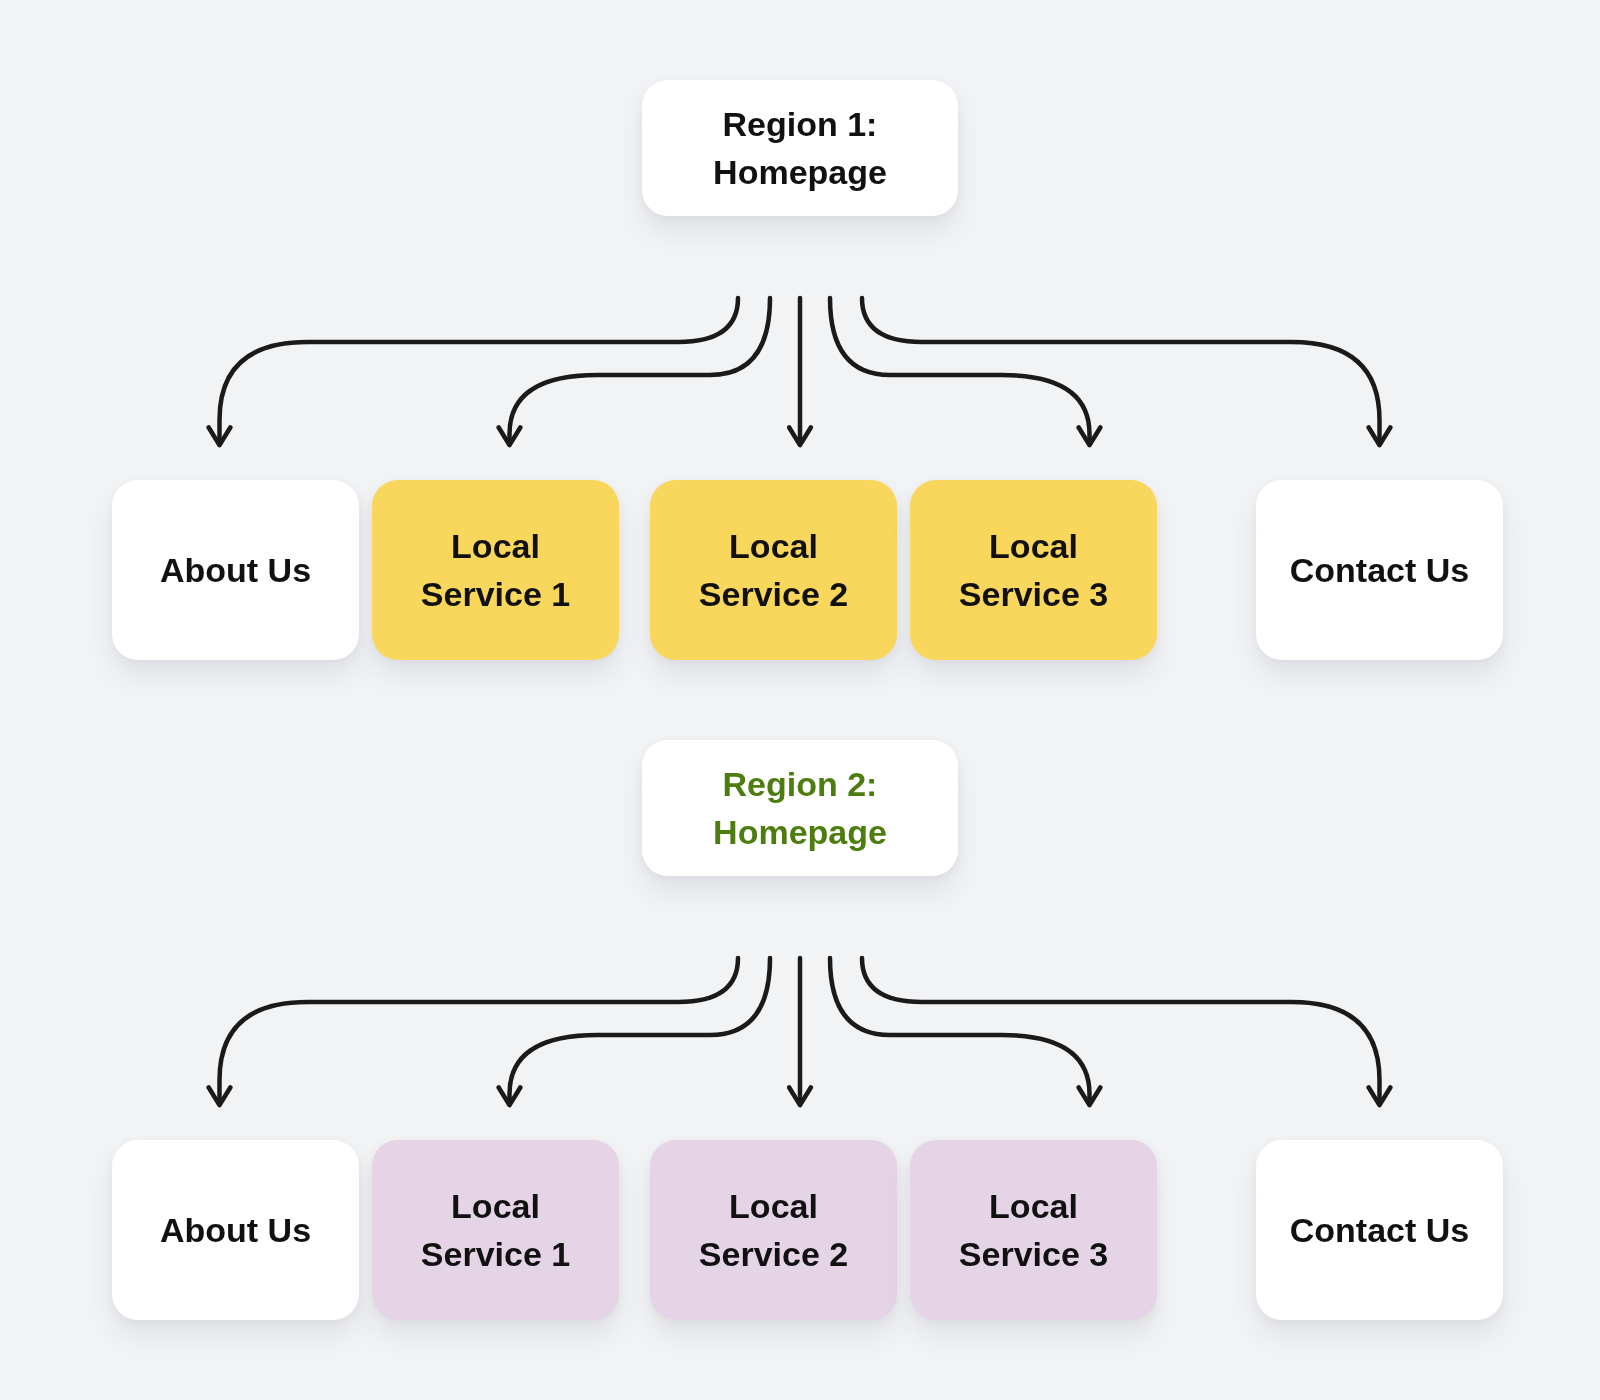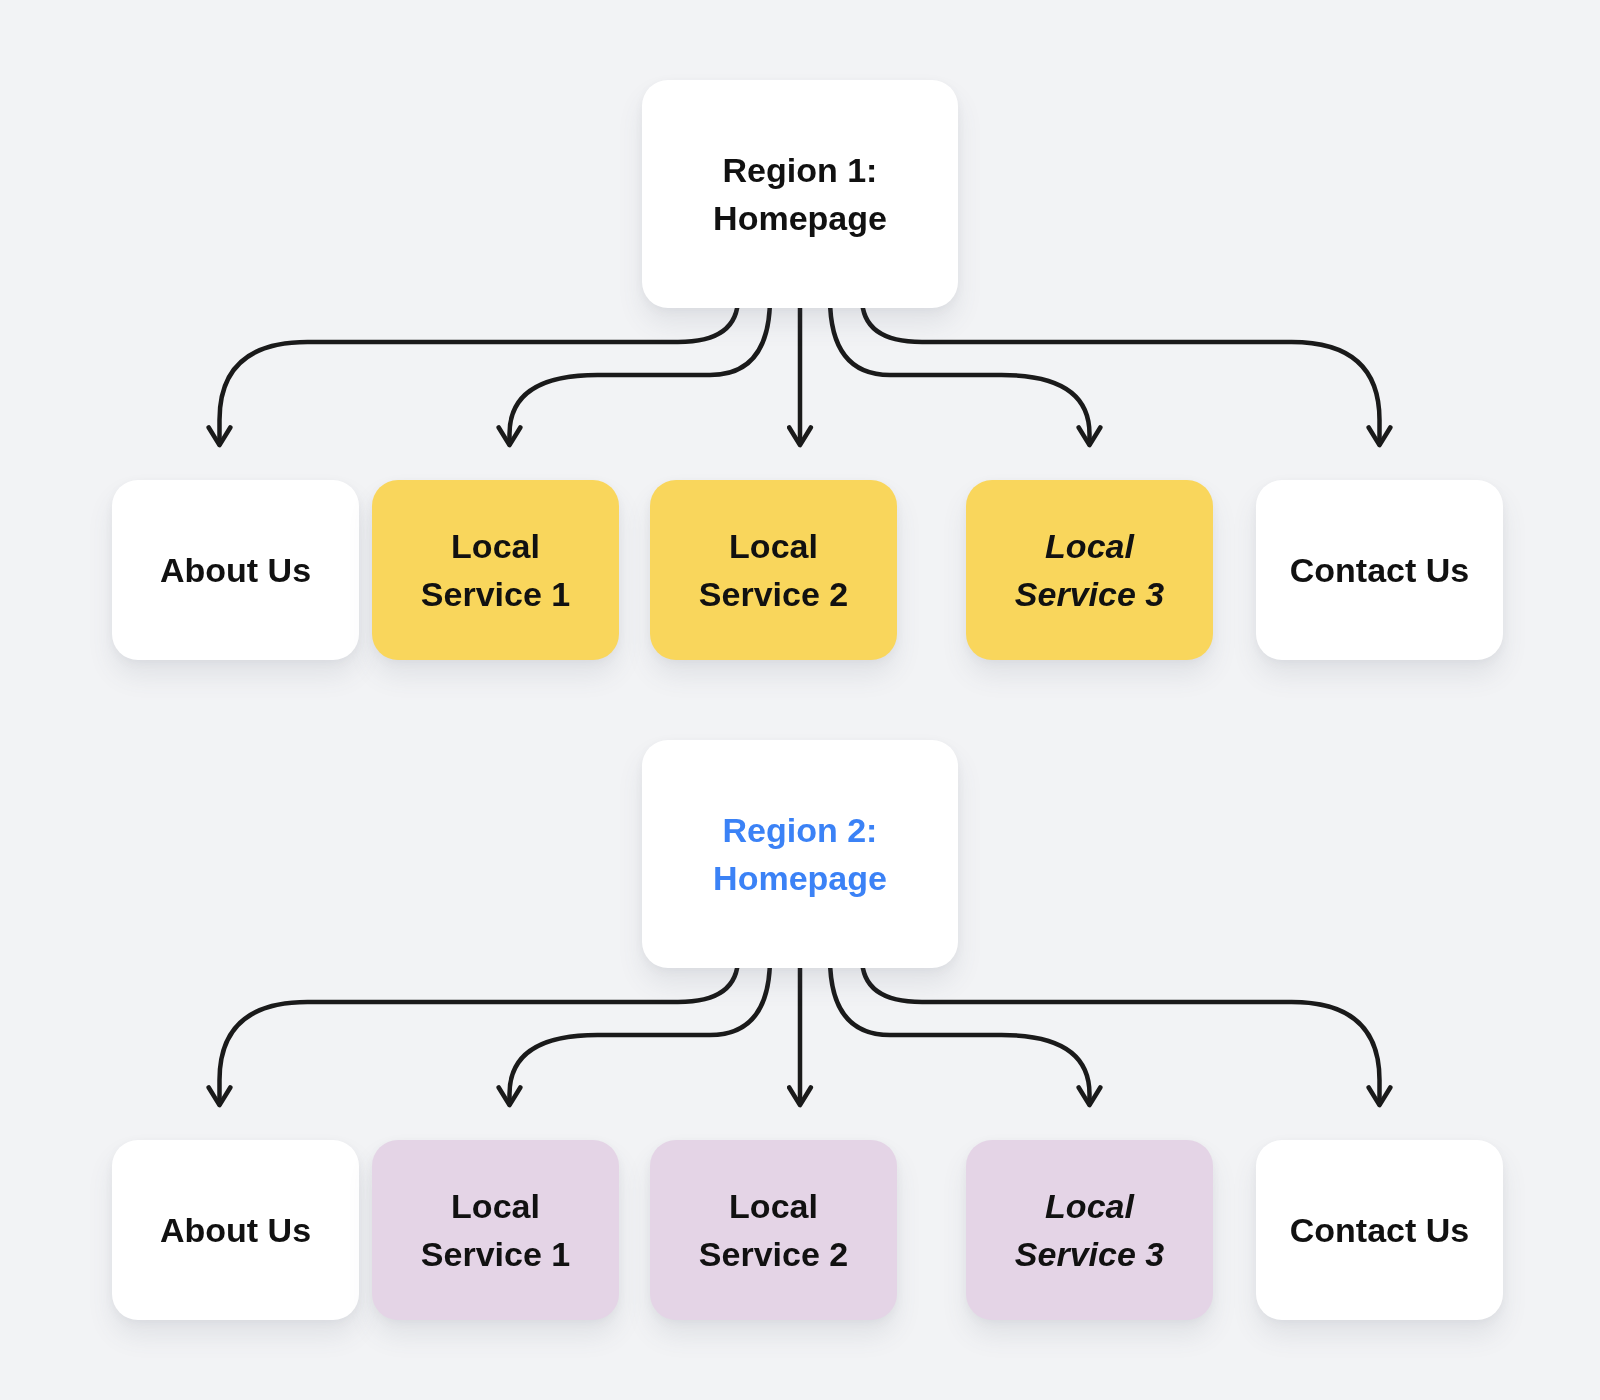--- a/index.html
+++ b/index.html
@@ -30,30 +30,30 @@
     font-weight:700;
     font-size:34px;
     line-height:1.42;
     color:#111111;
     background:#FFFFFF;
     border-radius:26px;
     padding:0 22px;
     white-space:pre-line;
     box-shadow:0 16px 26px rgba(80,90,110,0.10), 0 3px 8px rgba(80,90,110,0.06);
   }
-  .parent-node { left:642px; width:316px; height:228px; }
+  .parent-node { left:642px; width:316px; height:136px; }
   .p1 { top:80px; }
   .p2 { top:740px; }
   .child-node { width:247px; height:180px; }
   .row1 { top:480px; }
   .row2 { top:1140px; }
   .c0 { left:112px; }
   .c1 { left:372px; }
   .c2 { left:650px; }
-  .c3 { left:966px;font-style:italic; }
+  .c3 { left:910px; }
   .c4 { left:1256px; }
 </style>
 </head>
 <body>
 
 <div class="stage" style="background: rgb(242, 243, 245);">
 
   <svg class="arrows" viewBox="0 0 1600 1400" aria-hidden="true">
     <defs>
       <marker id="arrowhead" viewBox="0 0 10 10" refX="7.6" refY="5" markerWidth="6" markerHeight="6" orient="auto" markerUnits="strokeWidth">
@@ -76,21 +76,21 @@
 
   <div class="node parent-node p1" style="background: rgb(255, 255, 255); color: rgb(17, 17, 17);">Region 1:
 Homepage</div>
 
   <div class="node child-node row1 c0" style="background: rgb(255, 255, 255); color: rgb(17, 17, 17);">About Us</div>
   <div class="node child-node row1 c1" style="background: rgb(249, 214, 92); color: rgb(17, 17, 17);">Local Service 1</div>
   <div class="node child-node row1 c2" style="background: rgb(249, 214, 92); color: rgb(17, 17, 17);">Local Service 2</div>
   <div class="node child-node row1 c3" style="background: rgb(249, 214, 92); color: rgb(17, 17, 17);">Local Service 3</div>
   <div class="node child-node row1 c4" style="background: rgb(255, 255, 255); color: rgb(17, 17, 17);">Contact Us</div>
 
-  <div class="node parent-node p2" style="background: rgb(255, 255, 255); color: #3b82f6;">Region 2:
+  <div class="node parent-node p2" style="background: rgb(255, 255, 255); color: #4d7c0f;">Region 2:
 Homepage</div>
 
   <div class="node child-node row2 c0" style="background: rgb(255, 255, 255); color: rgb(17, 17, 17);">About Us</div>
   <div class="node child-node row2 c1" style="background: rgb(228, 212, 230); color: rgb(17, 17, 17);">Local Service 1</div>
   <div class="node child-node row2 c2" style="background: rgb(228, 212, 230); color: rgb(17, 17, 17);">Local Service 2</div>
   <div class="node child-node row2 c3" style="background: rgb(228, 212, 230); color: rgb(17, 17, 17);">Local Service 3</div>
   <div class="node child-node row2 c4" style="background: rgb(255, 255, 255); color: rgb(17, 17, 17);">Contact Us</div>
 
 </div>
 

